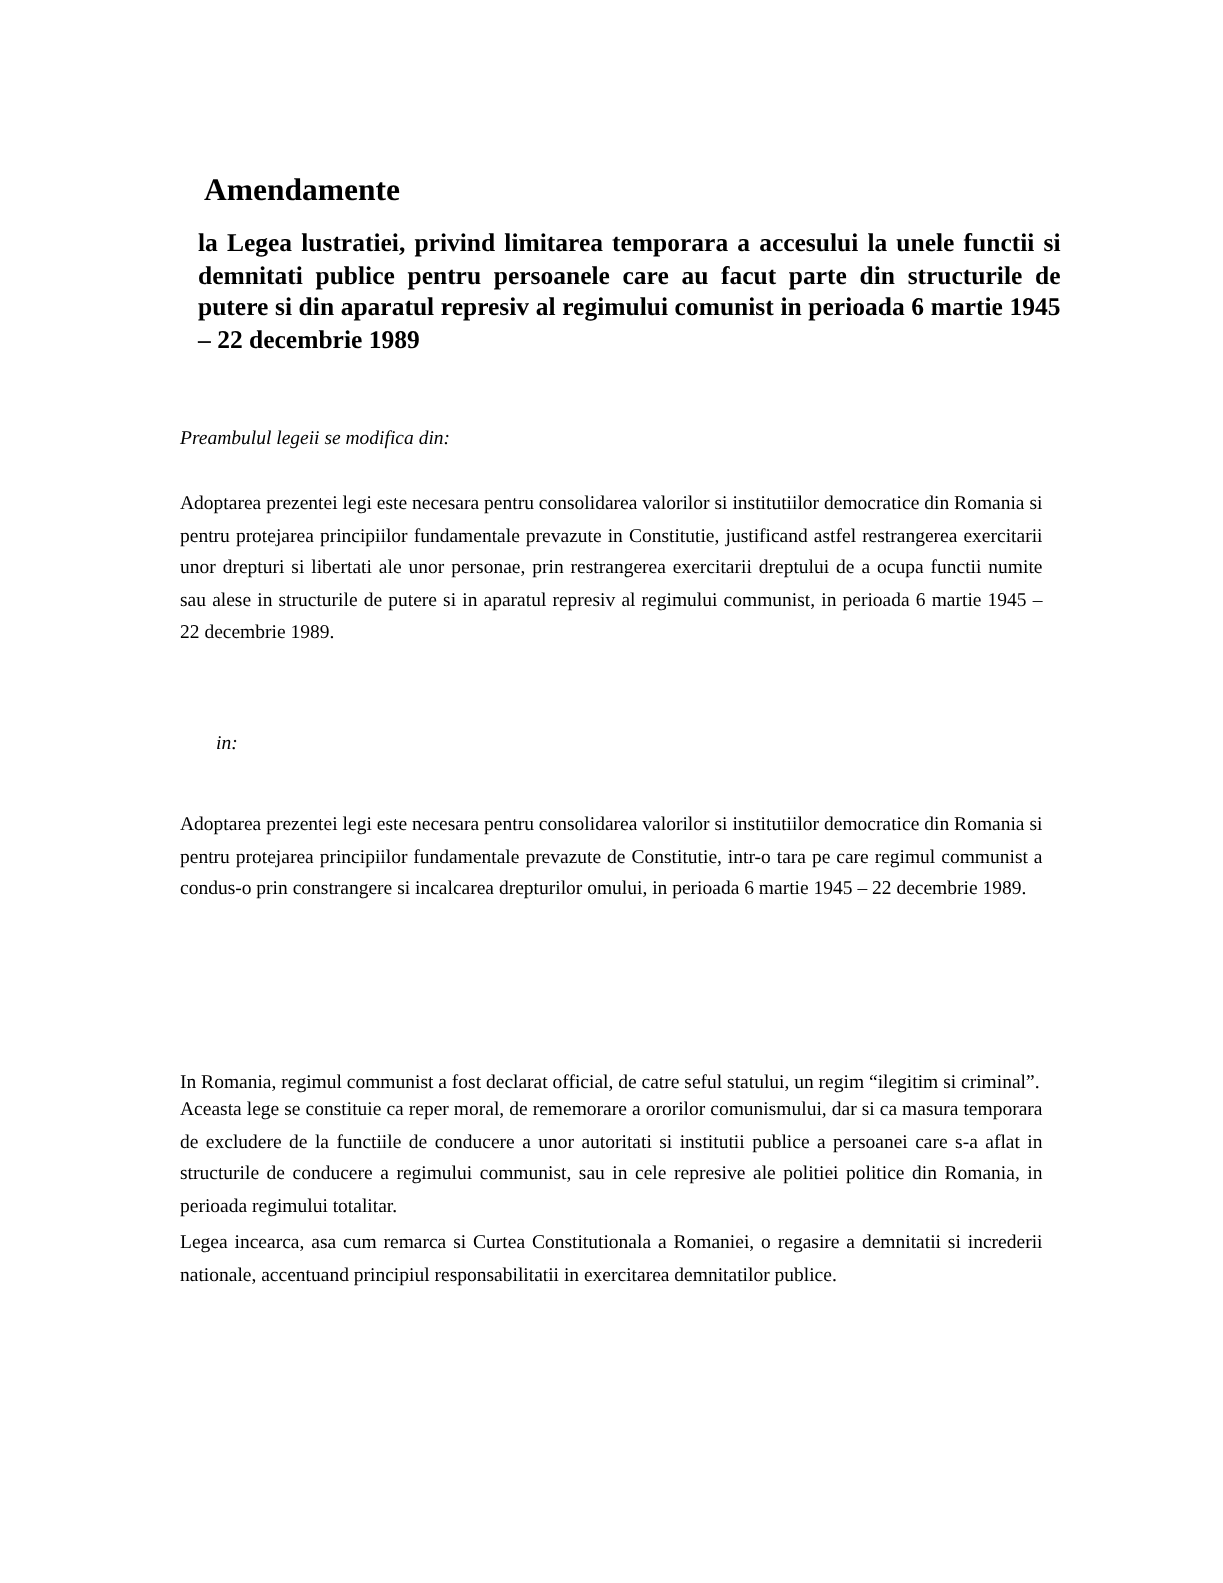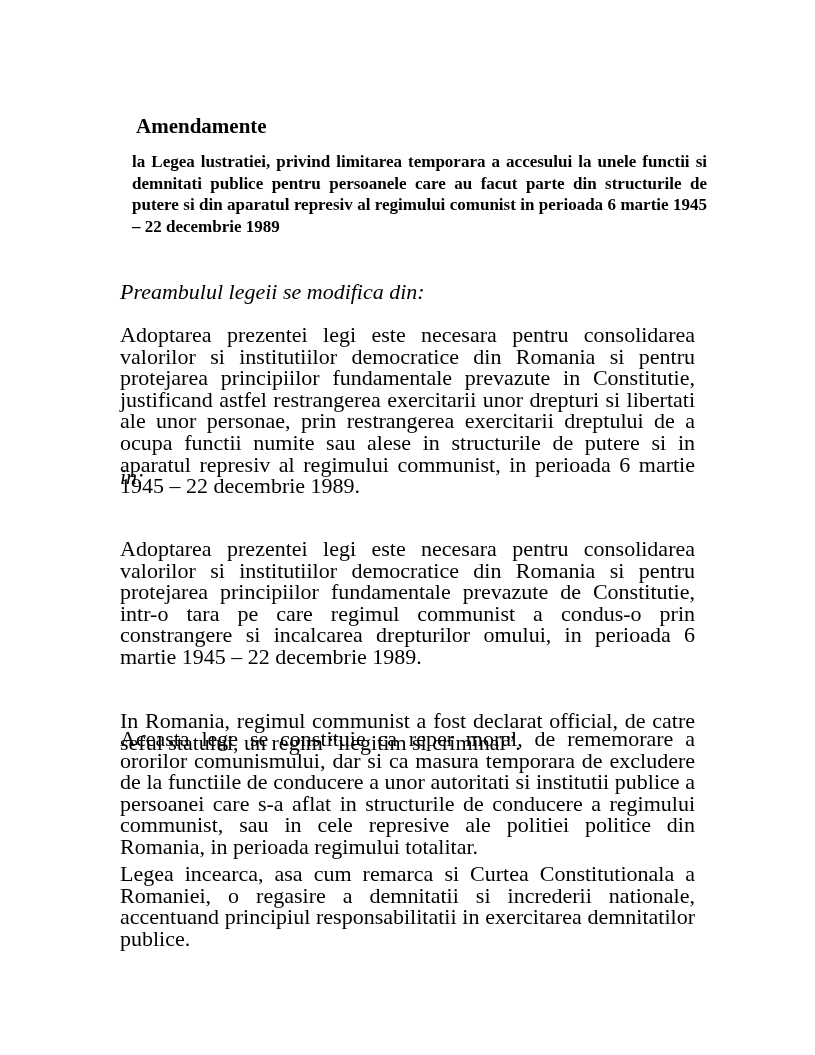--- a/index.html
+++ b/index.html
@@ -39,43 +39,43 @@
       font-weight: bold;
       font-size: 17px;
       line-height: 21.6px;
       text-align: justify;
       margin: 0;
     }
     .para {
       position: absolute;
       left: 0;
       width: 575px;
-      font-size: 22px;
+      font-size: 13px;
       line-height: 21.6px;
       text-align: justify;
       margin: 0;
     }
     .italic {
       font-style: italic;
     }
   </style>
 </head>
 <body>
 
 <div class="page">
   <h1 class="title">Amendamente</h1>
 
   <p class="subtitle">la Legea lustratiei, privind limitarea temporara a accesului la unele functii si demnitati publice pentru persoanele care au facut parte din structurile de putere si din aparatul represiv al regimului comunist in perioada 6 martie 1945 – 22 decembrie 1989</p>
 
   <p class="para italic" style="top:281px;">Preambulul legeii se modifica din:</p>
 
   <p class="para" style="top:324px;">Adoptarea prezentei legi este necesara pentru consolidarea valorilor si institutiilor democratice din Romania si pentru protejarea principiilor fundamentale prevazute in Constitutie, justificand astfel restrangerea exercitarii unor drepturi si libertati ale unor personae, prin restrangerea exercitarii dreptului de a ocupa functii numite sau alese in structurile de putere si in aparatul represiv al regimului communist, in perioada 6 martie 1945 – 22 decembrie 1989.</p>
 
-  <p class="para italic" style="top:466px;">in:</p>
+  <p class="para italic" style="top:484px;margin-left:24px;">in:</p>
 
   <p class="para" style="top:538px;">Adoptarea prezentei legi este necesara pentru consolidarea valorilor si institutiilor democratice din Romania si pentru protejarea principiilor fundamentale prevazute de Constitutie, intr-o tara pe care regimul communist a condus-o  prin constrangere si incalcarea drepturilor omului, in perioada 6 martie 1945 – 22 decembrie 1989.</p>
 
   <p class="para" style="top:666px;margin-top:44px;">In Romania, regimul communist a fost declarat official, de catre seful statului, un regim “ilegitim si criminal”.</p>
 
   <p class="para" style="top:728px;">Aceasta lege se constituie ca reper moral, de rememorare a ororilor comunismului, dar si ca masura temporara de excludere de la functiile de conducere a unor autoritati si institutii publice a persoanei care s-a aflat in structurile de conducere a regimului communist, sau in cele represive ale politiei politice din Romania, in perioada regimului totalitar.</p>
 
-  <p class="para" style="top:863px;">Legea incearca, asa cum remarca si Curtea Constitutionala  a Romaniei, o regasire a demnitatii si increderii nationale, accentuand principiul responsabilitatii in exercitarea demnitatilor publice.</p>
+  <p class="para" style="top:817px;">Legea incearca, asa cum remarca si Curtea Constitutionala  a Romaniei, o regasire a demnitatii si increderii nationale, accentuand principiul responsabilitatii in exercitarea demnitatilor publice.</p>
 </div>
 
 </body></html>

